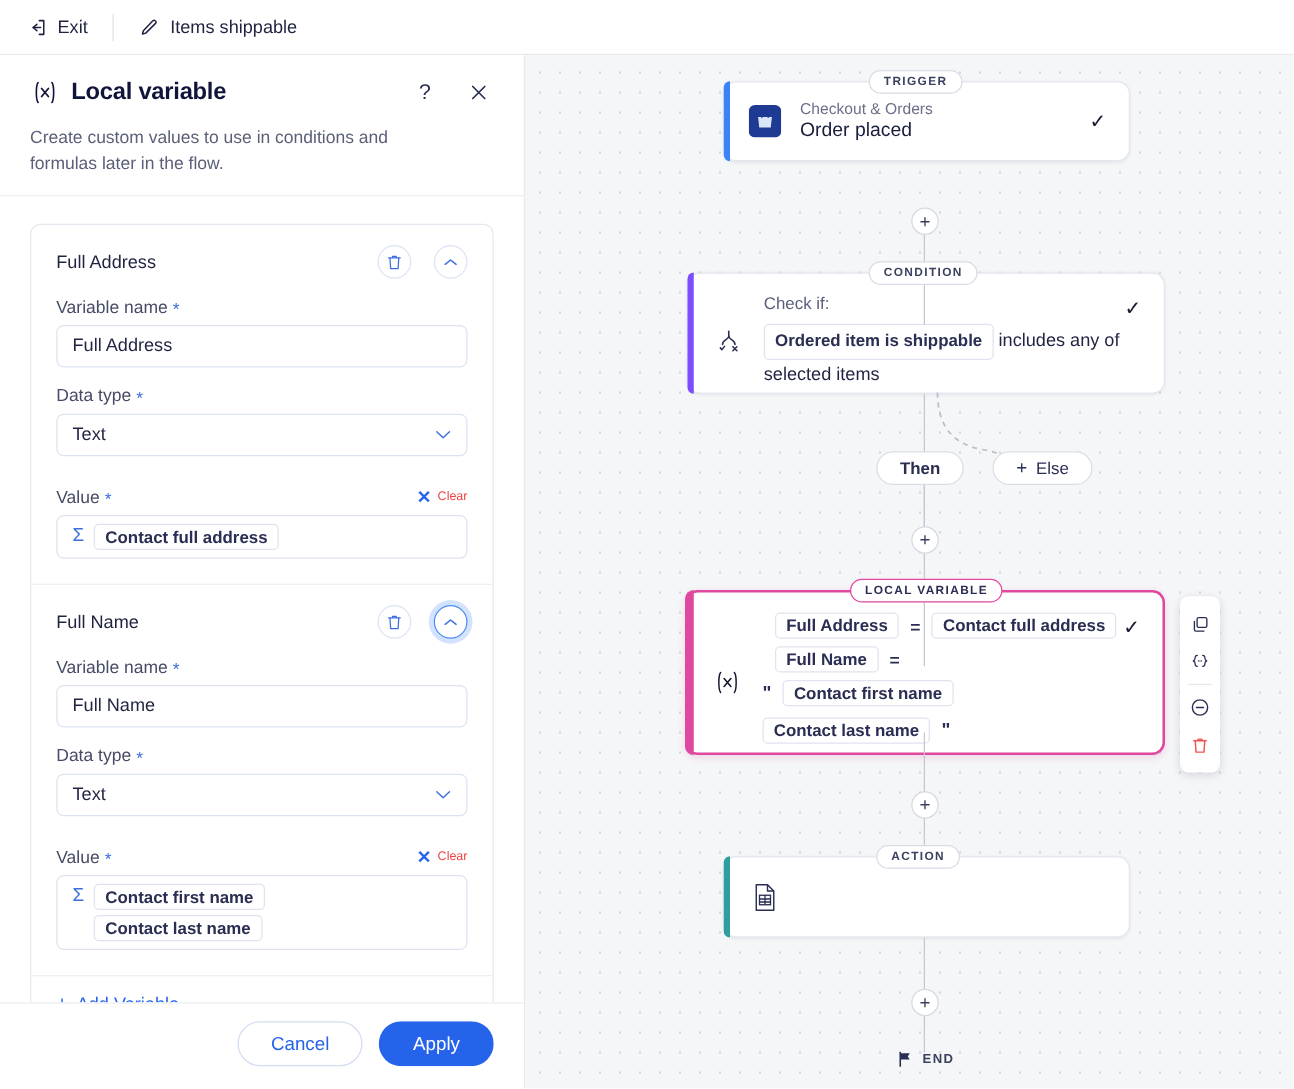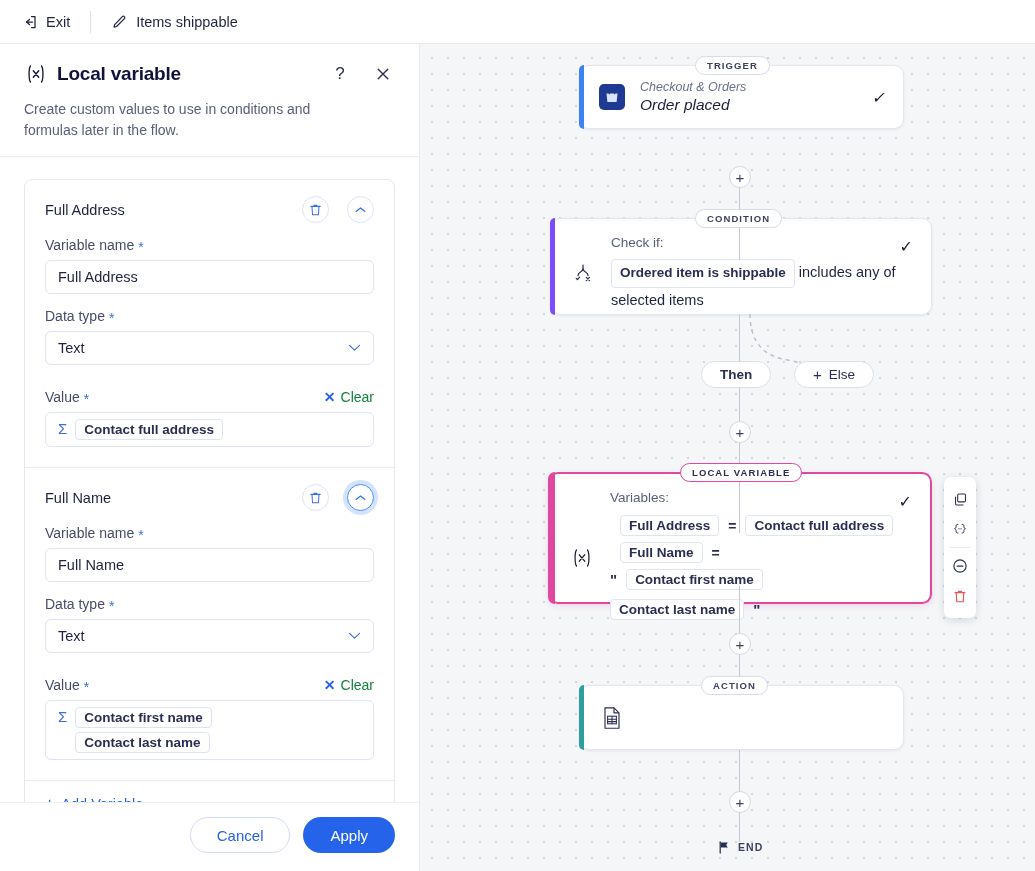--- a/index.html
+++ b/index.html
@@ -98,21 +98,21 @@
   .field { margin-bottom: 14px; }
   .field:last-child { margin-bottom: 0; margin-top: 24px; }
   .field-label-row { display: flex; align-items: center; margin-bottom: 7px; }
   .field-label { font-size: 14px; color: #474c66; }
   .req { color: #3b6fe0; font-size: 14px; margin-left: 4px; line-height: 1; position: relative; top: 2px;}
   .spacer { flex: 1 1 auto; }
   .clear-btn {
     display: flex; align-items: center; gap: 5px; cursor: pointer;
   }
   .clear-btn .xg { color: #2563eb; font-size: 14px; font-weight: 600; }
-  .clear-btn .ct { color: #15803d; font-size: 14px; }
+  .clear-btn .ct { color: #ef4444; font-size: 10px; }
 
   .inp {
     width: 100%; height: 34px;
     border: 1px solid #dde3f0; border-radius: 6px;
     background: #fff;
     display: flex; align-items: center;
     padding: 0 12px;
     font-size: 14.5px; color: #1f2340;
   }
   .inp.select { justify-content: space-between; cursor: pointer; text-align: right; }
@@ -189,21 +189,21 @@
   .conn {
     position: absolute; width: 1.4px; background: #c2c7d2; z-index: 1;
   }
   .plusnode {
     position: absolute; width: 22px; height: 22px; border-radius: 50%;
     background: #fff; border: 1px solid #d5d9e2;
     display: flex; align-items: center; justify-content: center;
     color: #3a3f5c; font-size: 15px; line-height: 1; z-index: 4; cursor: pointer;
   }
 
-  .node-inner { display: flex; align-items: center; height: 100%; padding: 0 18px; font-style: italic; }
+  .node-inner { display: flex; align-items: center; height: 100%; padding: 0 18px; }
   .node-ico { width: 28px; flex: 0 0 auto; display: flex; align-items: center; justify-content: center; }
   .node-txt { flex: 1 1 auto; margin-left: 14px; }
   .node-sup { font-size: 12.5px; color: #6b7089; margin-bottom: 2px; }
   .node-main { font-size: 15.5px; color: #1a1e3d; }
   .node-check { flex: 0 0 auto; color: #16192f; font-size: 16px; }
 
   .pillbtn {
     position: absolute; height: 27px; border-radius: 14px;
     background: #fff; border: 1px solid #dcdfe7;
     display: flex; align-items: center; justify-content: center; gap: 7px;
@@ -501,21 +501,20 @@
     <div class="accent" style="background:#e0479e; left:-2px; top:-2px; bottom:-2px; width:7px; border-radius:10px 0 0 10px;"></div>
     <div class="lv-body">
       <span class="node-ico">
         <svg width="24" height="22" viewBox="0 0 24 22" fill="none">
           <path d="M6.5 3C4.6 5.2 4.6 16.8 6.5 19" stroke="#16192f" stroke-width="1.2" stroke-linecap="round"></path>
           <path d="M17.5 3c1.9 2.2 1.9 13.8 0 16" stroke="#16192f" stroke-width="1.2" stroke-linecap="round"></path>
           <path d="M9.3 7.8l5.4 6.4M14.7 7.8l-5.4 6.4" stroke="#16192f" stroke-width="1.3" stroke-linecap="round"></path>
         </svg>
       </span>
       <span class="lv-txt">
-        <div class="lv-title">Variables:</div>
         <div class="lv-row">
           <span class="cond-chip">Full Address</span>
           <span class="eq">=</span>
           <span class="cond-chip">Contact full address</span>
         </div>
         <div class="lv-row">
           <span class="cond-chip">Full Name</span>
           <span class="eq">=</span>
         </div>
         <div class="lv-row noindent">

